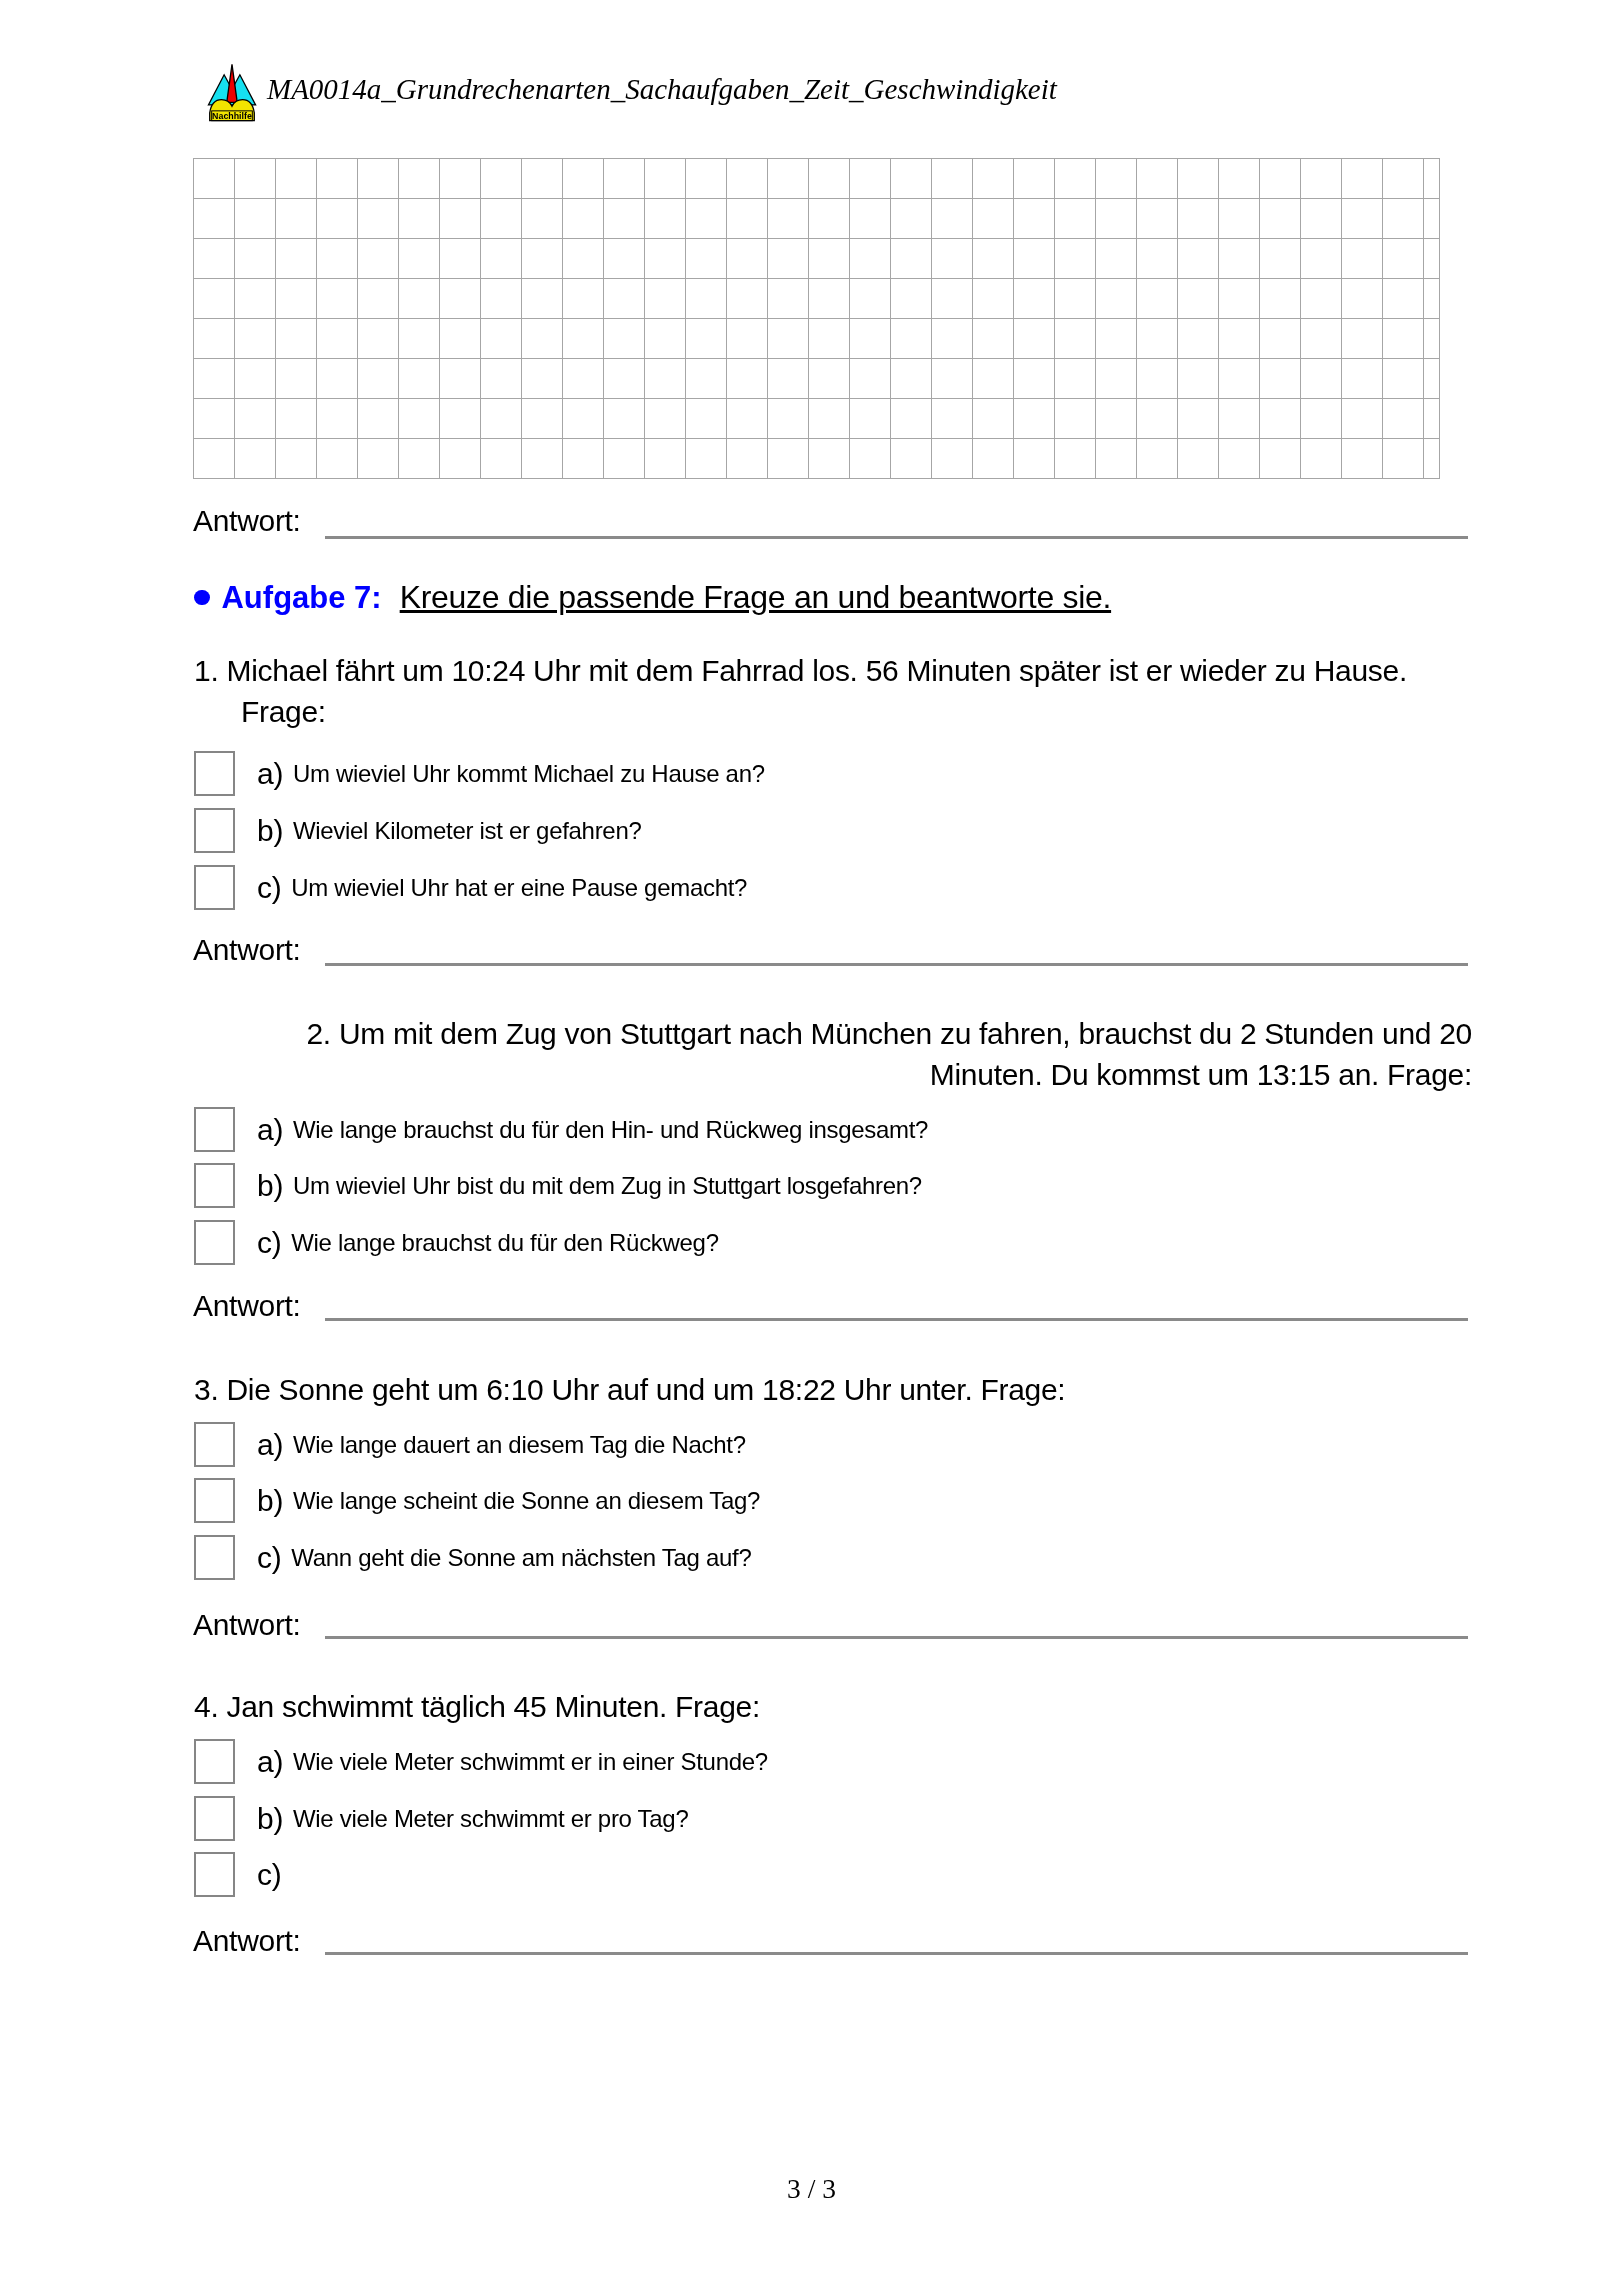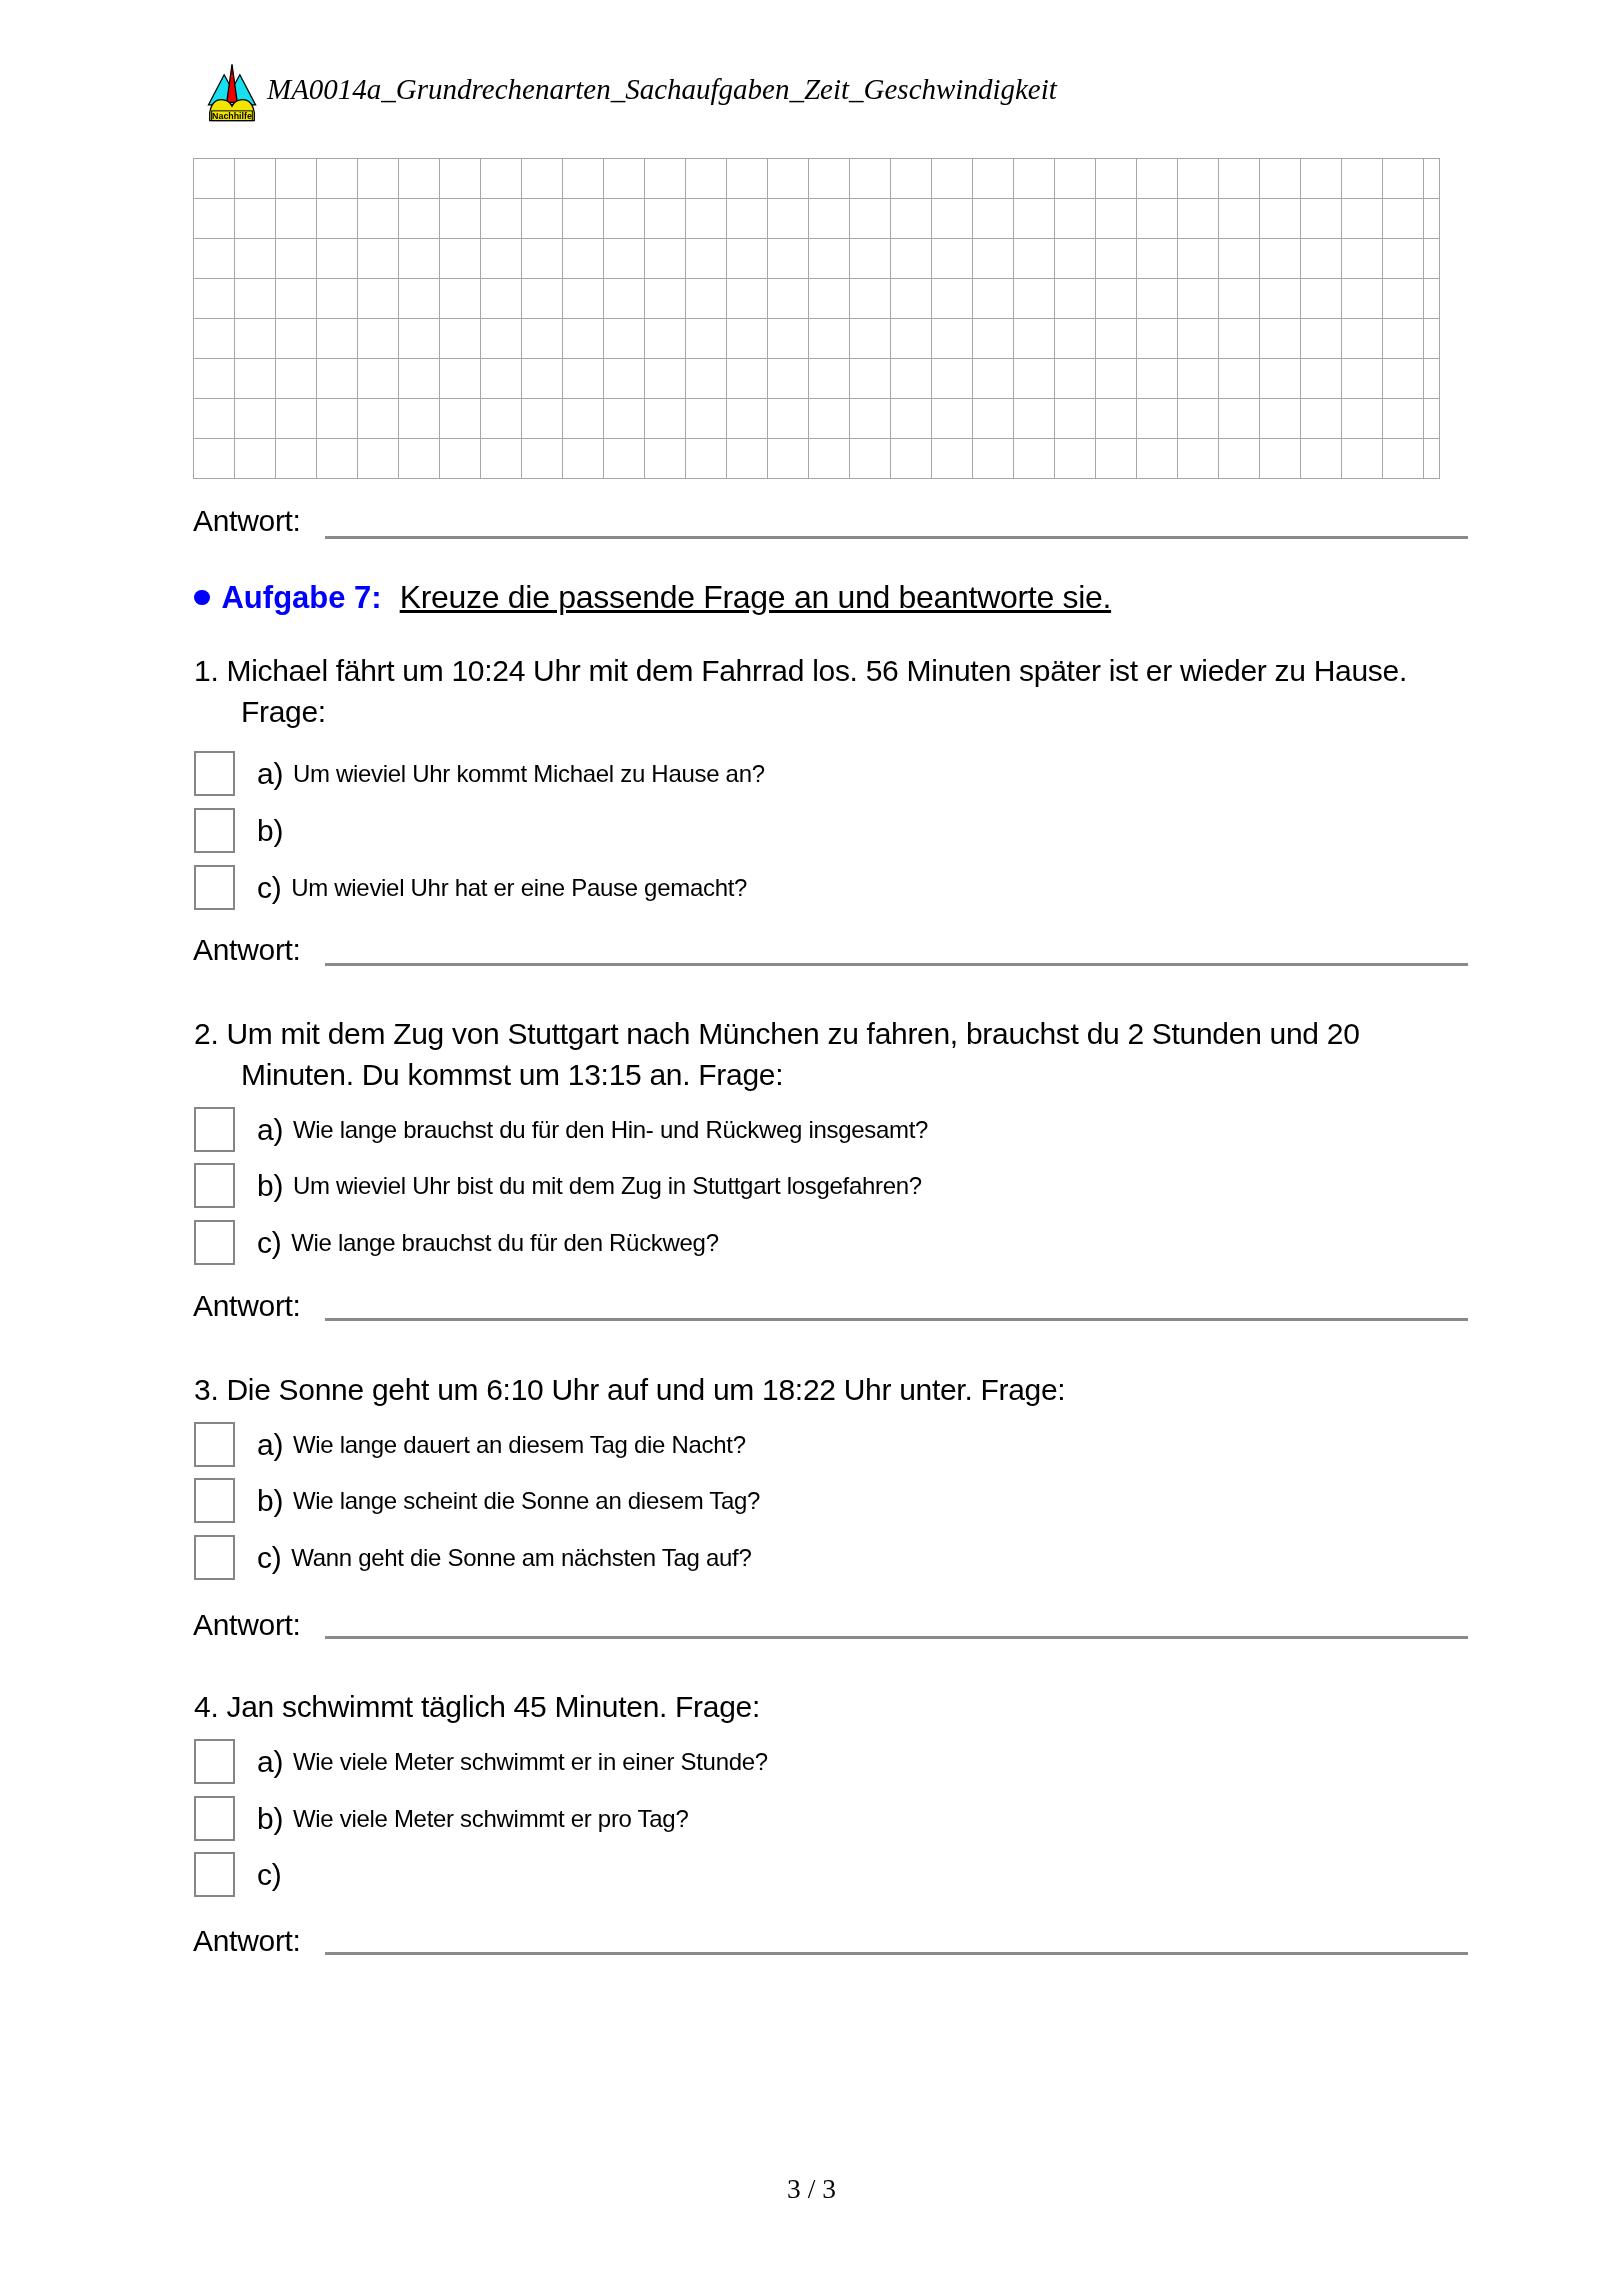--- a/index.html
+++ b/index.html
@@ -87,31 +87,32 @@
   <div class="q" style="top:650px;"><span>1.</span> <span>Michael fährt um 10:24 Uhr mit dem Fahrrad los. 56 Minuten später ist er wieder zu Hause. Frage:</span></div>
 
   <div class="opt" style="top:750px;">
     <span class="checkbox"></span>
     <span class="optlabel">a)</span>
     <span class="opttext">Um wieviel Uhr kommt Michael zu Hause an?</span>
   </div>
   <div class="opt" style="top:807px;">
     <span class="checkbox"></span>
     <span class="optlabel">b)</span>
+    <span class="opttext">Wieviel Kilometer ist er gefahren?</span>
   </div>
   <div class="opt" style="top:864px;">
     <span class="checkbox"></span>
     <span class="optlabel">c)</span>
     <span class="opttext">Um wieviel Uhr hat er eine Pause gemacht?</span>
   </div>
 
   <div class="answer-label" style="top:933px;">Antwort:</div>
   <div class="answer-line" style="top:963px;"></div>
 
-  <div class="q" style="top:1013px;"><span>2.</span> <span>Um mit dem Zug von Stuttgart nach München zu fahren, brauchst du 2 Stunden und 20 Minuten. Du kommst um 13:15 an. Frage:</span></div>
+  <div class="q" style="top:1013px;text-align:right;"><span>2.</span> <span>Um mit dem Zug von Stuttgart nach München zu fahren, brauchst du 2 Stunden und 20 Minuten. Du kommst um 13:15 an. Frage:</span></div>
 
   <div class="opt" style="top:1106px;">
     <span class="checkbox"></span>
     <span class="optlabel">a)</span>
     <span class="opttext">Wie lange brauchst du für den Hin- und Rückweg insgesamt?</span>
   </div>
   <div class="opt" style="top:1162px;">
     <span class="checkbox"></span>
     <span class="optlabel">b)</span>
     <span class="opttext">Um wieviel Uhr bist du mit dem Zug in Stuttgart losgefahren?</span>

